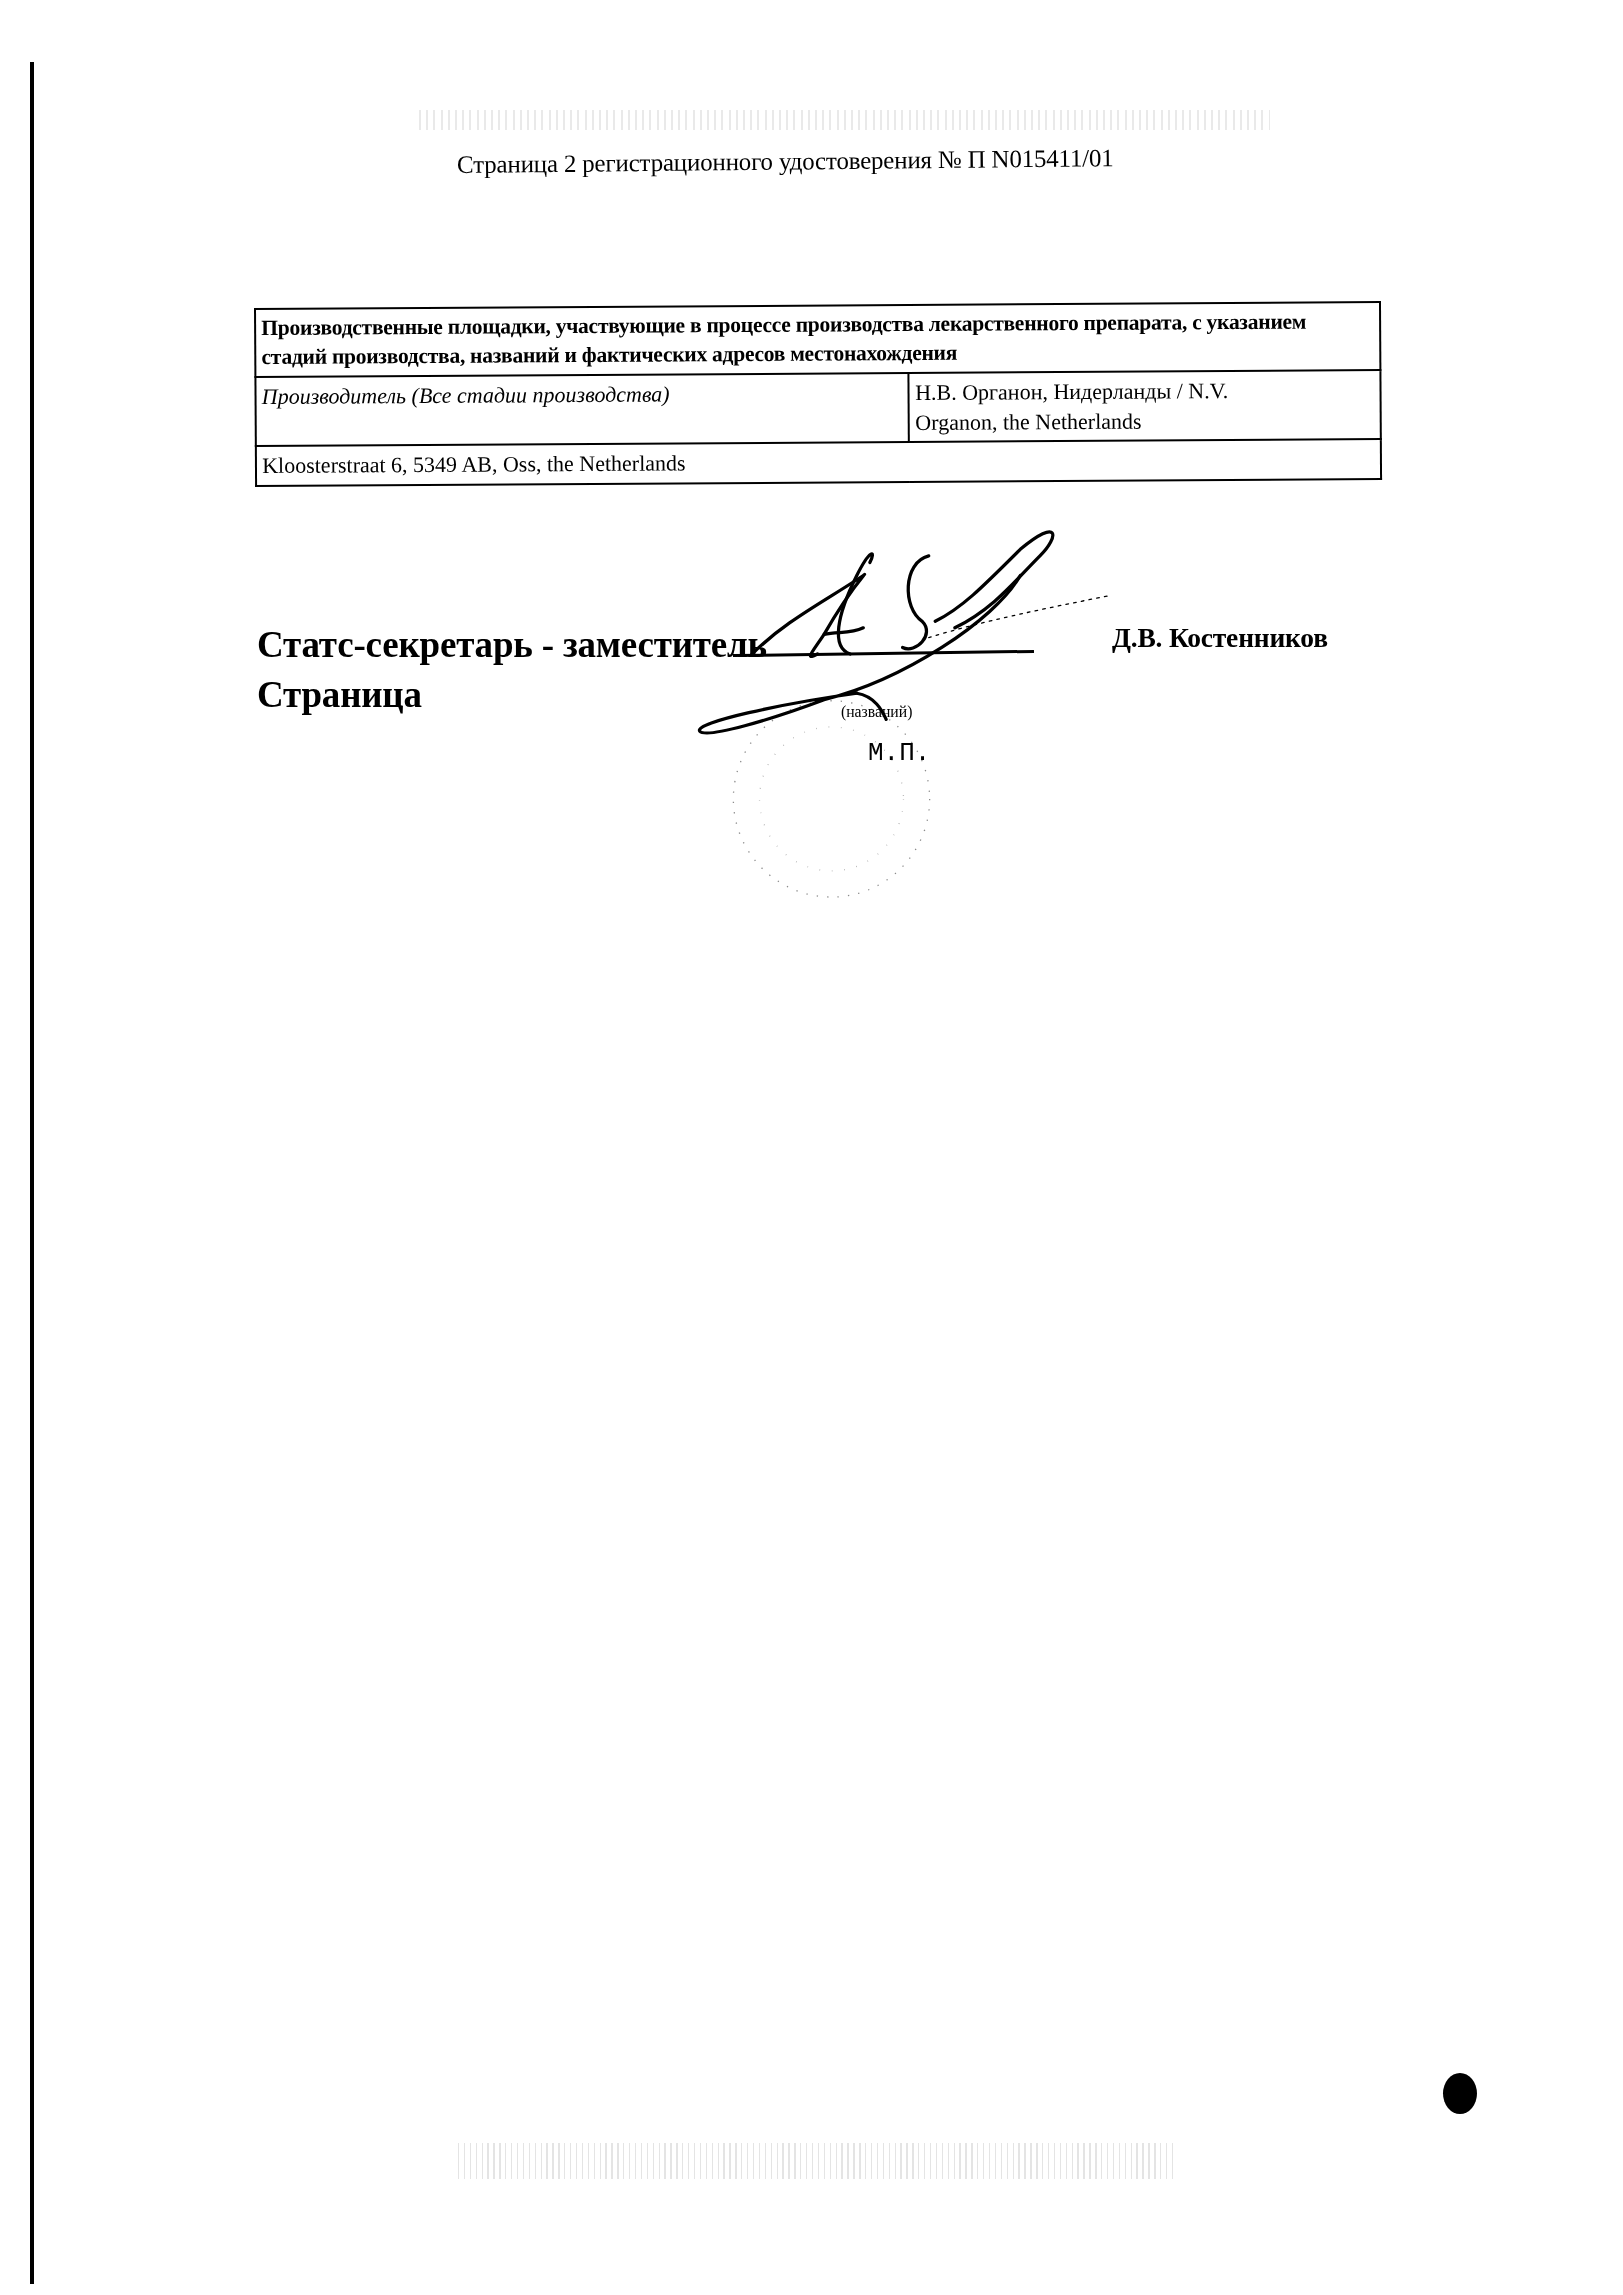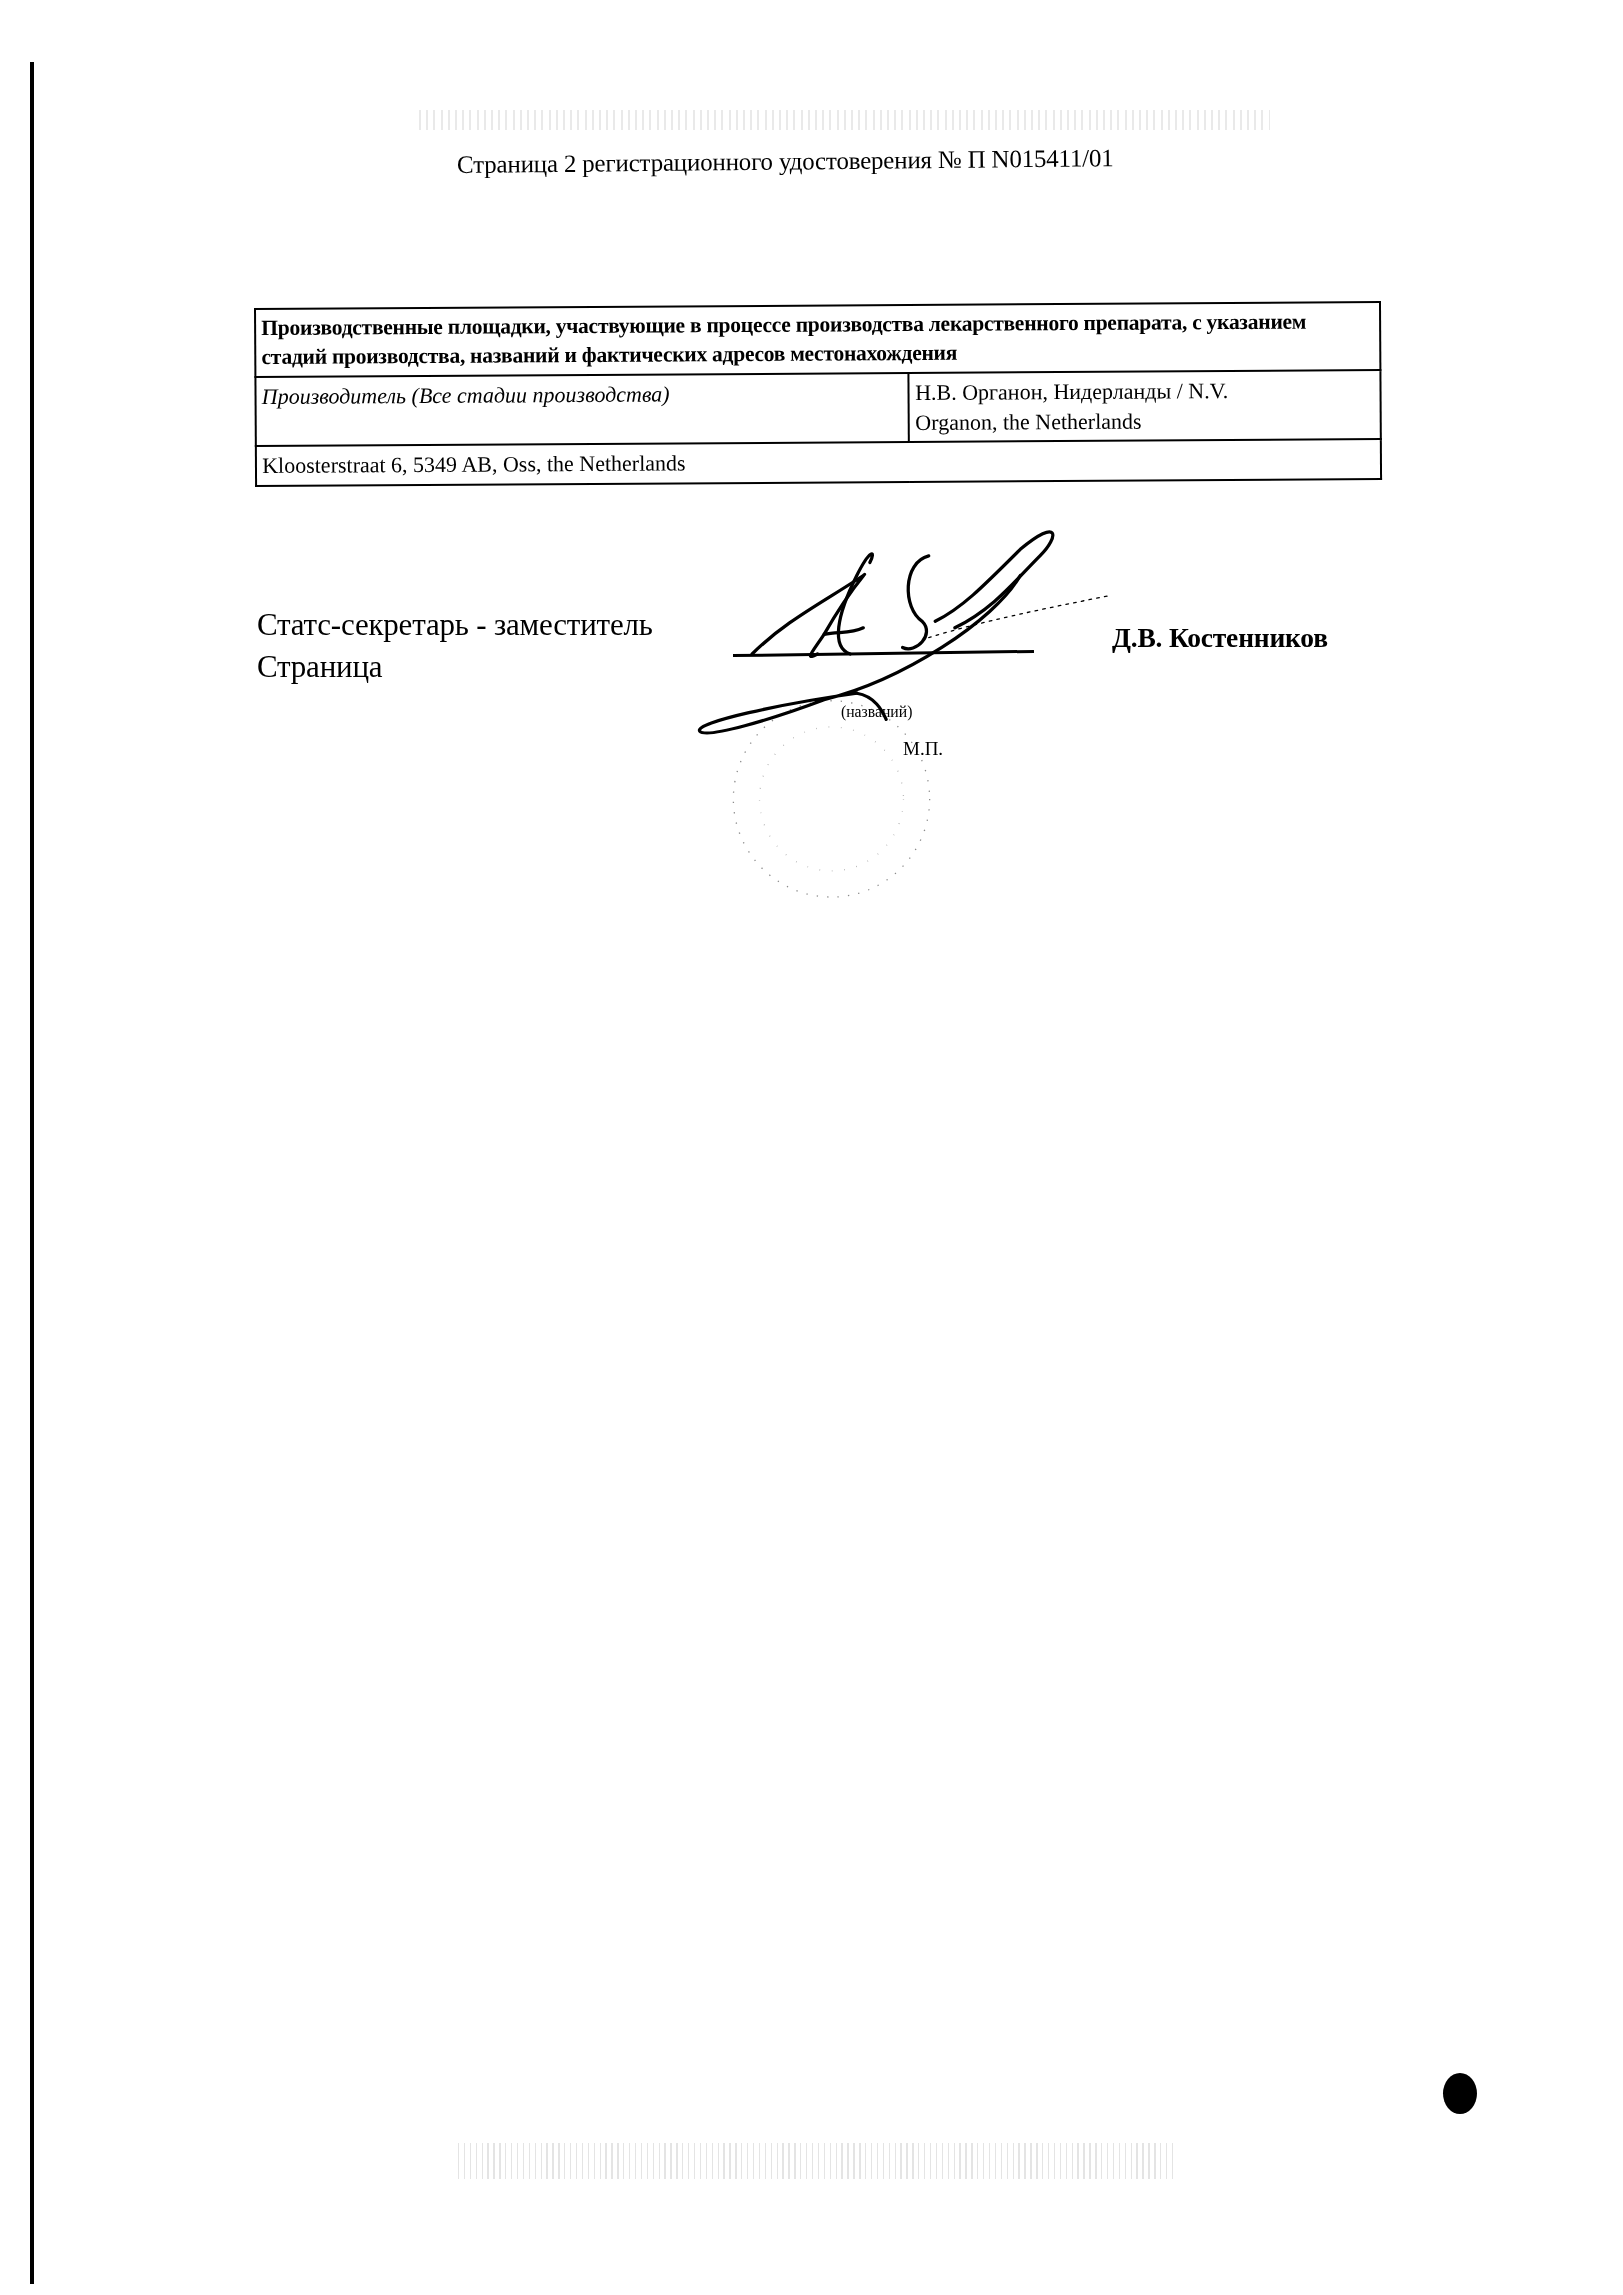--- a/index.html
+++ b/index.html
@@ -36,37 +36,37 @@
     transform: rotate(-0.35deg); transform-origin: left top;
   }
   .cert-table td {
     border: 2.6px solid #000; vertical-align: top; padding: 3.9px 5.2px;
     font-size: 22px; line-height: 1.35;
   }
   .cert-table .head-cell { font-weight: bold; font-size: 21.6px; letter-spacing: -0.3px; }
   .cert-table .role-cell { font-style: italic; width: 641px; }
   .cert-table .vendor-cell { border-left: 1.3px dashed #000; }
   .signatory-title {
-    position: absolute; left: 257px; top: 604px;
-    font-weight: normal; font-size: 31px; line-height: 1.35; letter-spacing: -0.2px;
+    position: absolute; left: 257px; top: 620px;
+    font-weight: bold; font-size: 37px; line-height: 1.35; letter-spacing: -0.2px;
   }
   .signature-line {
     position: absolute; left: 733px; top: 652px; width: 301px; height: 2.6px;
     background: #000; transform: rotate(-0.8deg);
   }
   .signatory-name {
     position: absolute; left: 1112px; top: 622px;
     font-weight: bold; font-size: 27.5px; letter-spacing: -0.2px;
   }
   .signature-caption {
     position: absolute; left: 841px; top: 703px; font-size: 15.7px;
   }
   .seal-label {
-    position: absolute; left: 903px; top: 738px; font-size: 19px;
-    font-family: Liberation Serif, serif;
+    position: absolute; left: 868px; top: 738px; font-size: 26px;
+    font-family: Liberation Mono, monospace;
   }
   .signature-svg { position: absolute; left: 654px; top: 523px; width: 556px; height: 262px; }
   .seal-svg { position: absolute; left: 681px; top: 694px; width: 301px; height: 236px; }
   .punch-hole {
     position: absolute; left: 1443px; top: 2073px; width: 34px; height: 41px;
     border-radius: 50%; background: #000;
   }
 </style>
 </head>
 <body>

